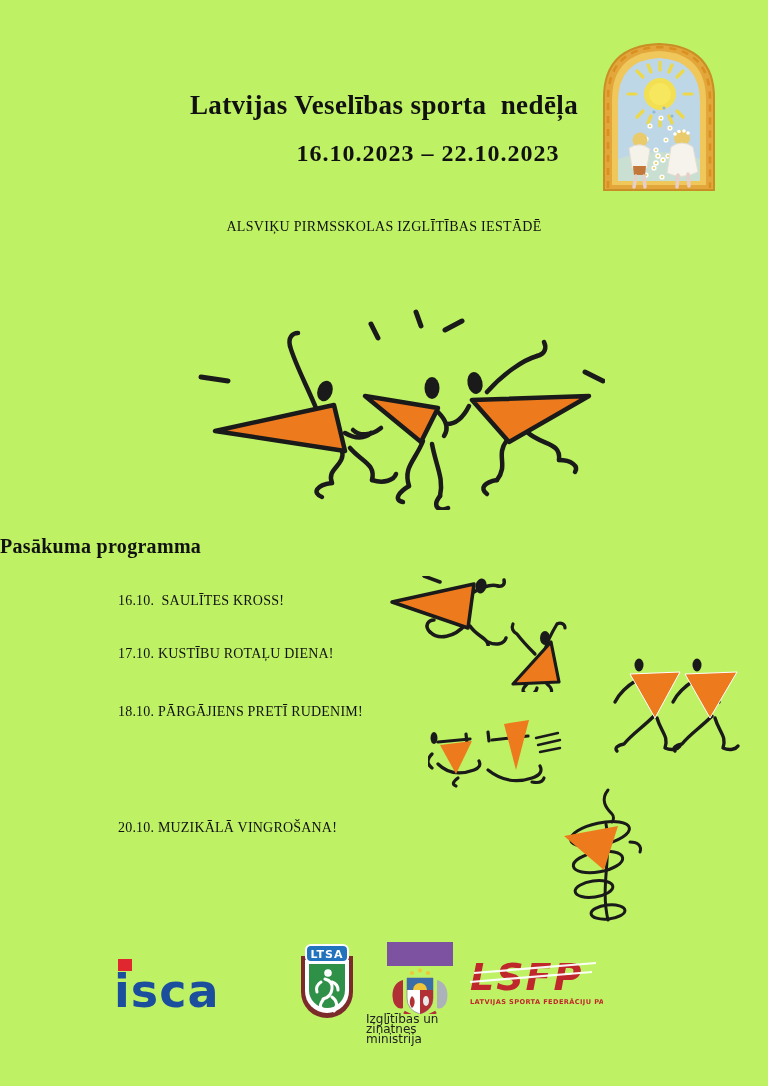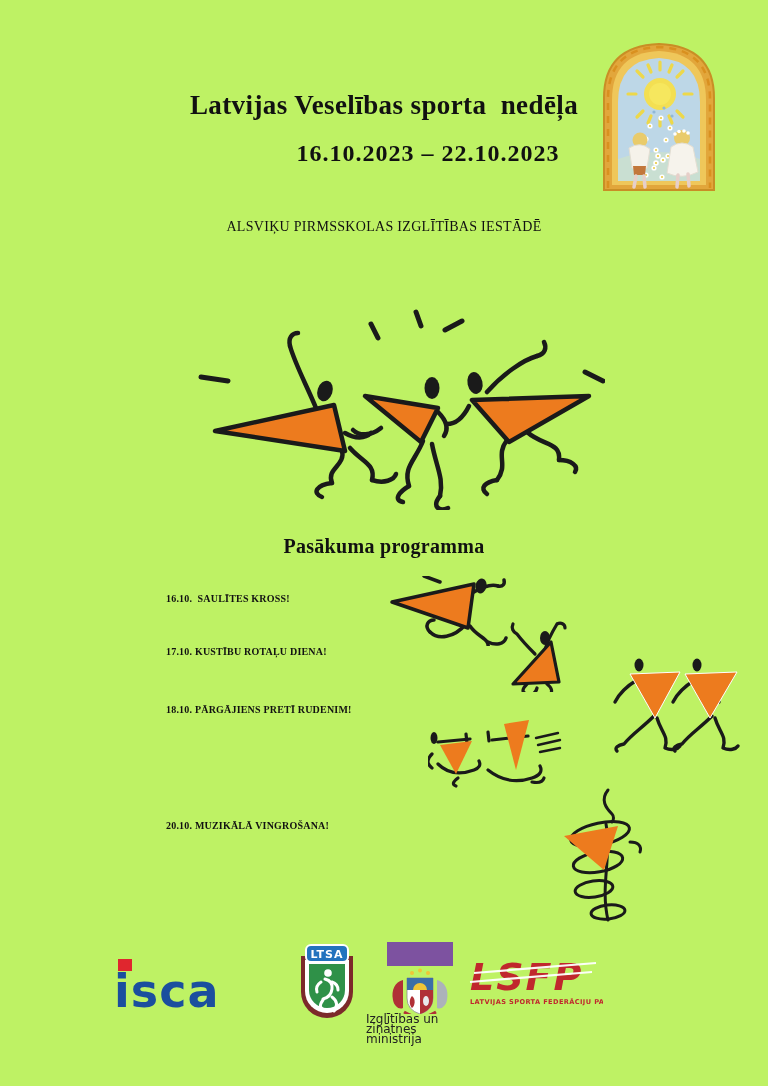--- a/index.html
+++ b/index.html
@@ -2,22 +2,22 @@
 <html><head>
 <meta charset="utf-8">
 <style>
   html,body{margin:0;padding:0;background:#fff;}
   .page{position:relative;width:768px;height:1086px;margin:0 auto;background:#bef264;overflow:hidden;
         font-family:"Liberation Serif","DejaVu Serif",serif;color:#111;}
   .abs{position:absolute;}
   .title{top:90px;left:0;width:100%;text-align:center;font-size:27px;font-weight:bold;white-space:pre;letter-spacing:.4px;}
   .dates{top:140px;left:0;width:100%;text-align:center;font-size:24px;font-weight:bold;letter-spacing:1px;padding-left:44px;}
   .subtitle{top:214px;left:0;width:100%;text-align:center;font-size:14px;line-height:26px;letter-spacing:.3px;}
-  .prog-heading{top:535px;left:0;width:100%;text-align:center;font-size:20px;font-weight:bold;letter-spacing:.3px;}
-  .item{left:118px;font-size:10px;font-weight:bold;white-space:pre;letter-spacing:.2px;margin-left:48px;}
+  .prog-heading{top:535px;left:0;width:100%;font-size:20px;font-weight:bold;letter-spacing:.3px;}
+  .item{left:118px;font-size:14px;font-weight:normal;white-space:pre;letter-spacing:.2px;}
   .i0{top:593px}.i1{top:646px}.i2{top:704px}.i3{top:762px}.i4{top:820px}
   .painting{left:598px;top:38px;width:122px;height:158px;}
   .center-ill{left:185px;top:298px;width:420px;height:212px;}
   .fig-runner{left:388px;top:576px;width:120px;height:70px;}
   .fig-jumper{left:505px;top:620px;width:65px;height:72px;}
   .fig-walkers{left:612px;top:652px;width:155px;height:105px;}
   .fig-crawlers{left:428px;top:712px;width:152px;height:85px;}
   .fig-gymnast{left:548px;top:786px;width:115px;height:140px;}
   .logo-isca{left:110px;top:955px;width:130px;height:60px;}
   .logo-ltsa{left:295px;top:940px;width:64px;height:90px;}

